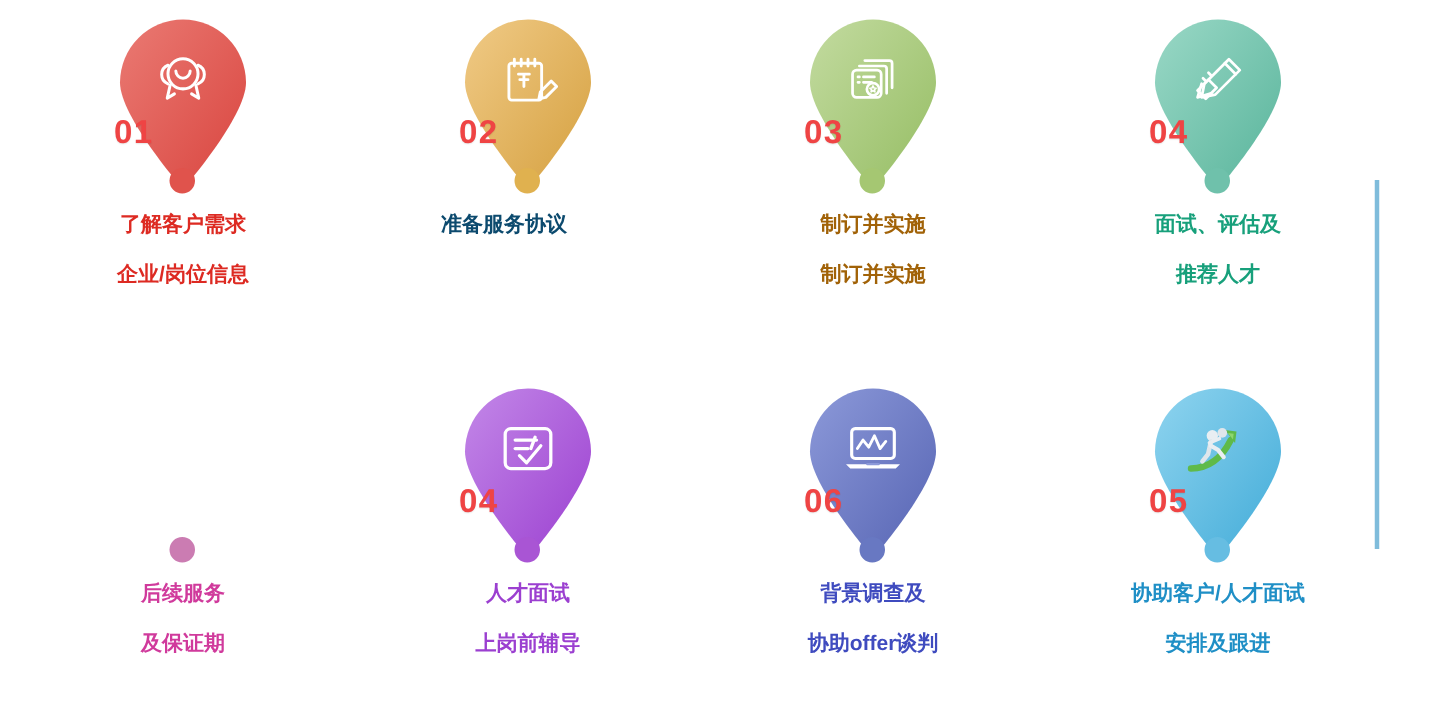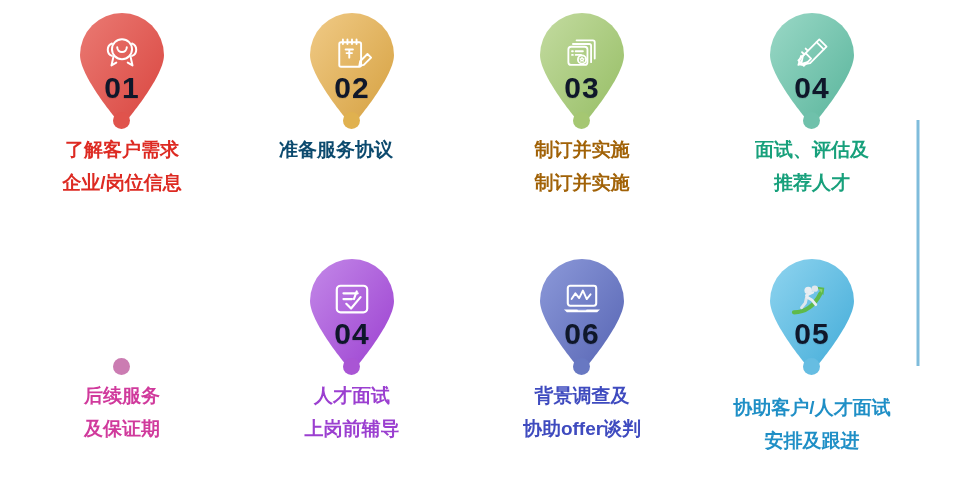--- a/index.html
+++ b/index.html
@@ -22,38 +22,38 @@
   }
   .pin .shape{
     position:absolute;left:0;top:0;width:92px;height:116px;
   }
   .pin .glyph{
     position:absolute;left:0;top:14px;width:92px;height:56px;
     display:flex;align-items:center;justify-content:center;
   }
   .pin .num{
     position:absolute;left:0;top:64px;width:92px;
-    text-align:center;
-    font-size:30px;font-weight:bold;color:#0f172a;
+    text-align:left;
+    font-size:22px;font-weight:bold;color:#ef4444;
     letter-spacing:1px;
     line-height:24px;
     text-shadow:0 1px 1px rgba(0,0,0,.10);
   }
   
   .tipdot{
     position:absolute;
     width:17px;height:17px;border-radius:50%;
   }
 
   
   .caption{
     position:absolute;
     width:240px;
     text-align:center;
-    font-size:19px;
+    font-size:14px;
     font-weight:bold;
     line-height:33px;
     white-space:nowrap;
   }
   .caption .l2{display:block;}
 </style>
 </head>
 <body>
 
 <div id="stage">
@@ -304,18 +304,18 @@
         <circle cx="20" cy="9" r="4" fill="#e9eef2"></circle>
         <circle cx="27" cy="7" r="3.4" fill="#dfe6eb"></circle>
         <path d="M19 13 l-2 9 -4 5" stroke="#dfe6eb" stroke-width="3.2" fill="none" stroke-linecap="round"></path>
         <path d="M19 16 l5 3 4 5" stroke="#e9eef2" stroke-width="3" fill="none" stroke-linecap="round"></path>
         <path d="M18 14 l7 -3" stroke="#e9eef2" stroke-width="2.6" fill="none" stroke-linecap="round"></path>
       </svg>
     </div>
     <div class="num">05</div>
   </div>
   <div class="tipdot" style="left:803px;top:358px;background:#66bde2;"></div>
-  <div class="caption" style="left:692px;top:379px;color:#1f8fc6;margin-top:12px;">
+  <div class="caption" style="left:692px;top:379px;color:#1f8fc6;">
     <span>协助客户/人才面试</span>
     <span class="l2">安排及跟进</span>
   </div>
 
 </div>
 
 </body></html>

